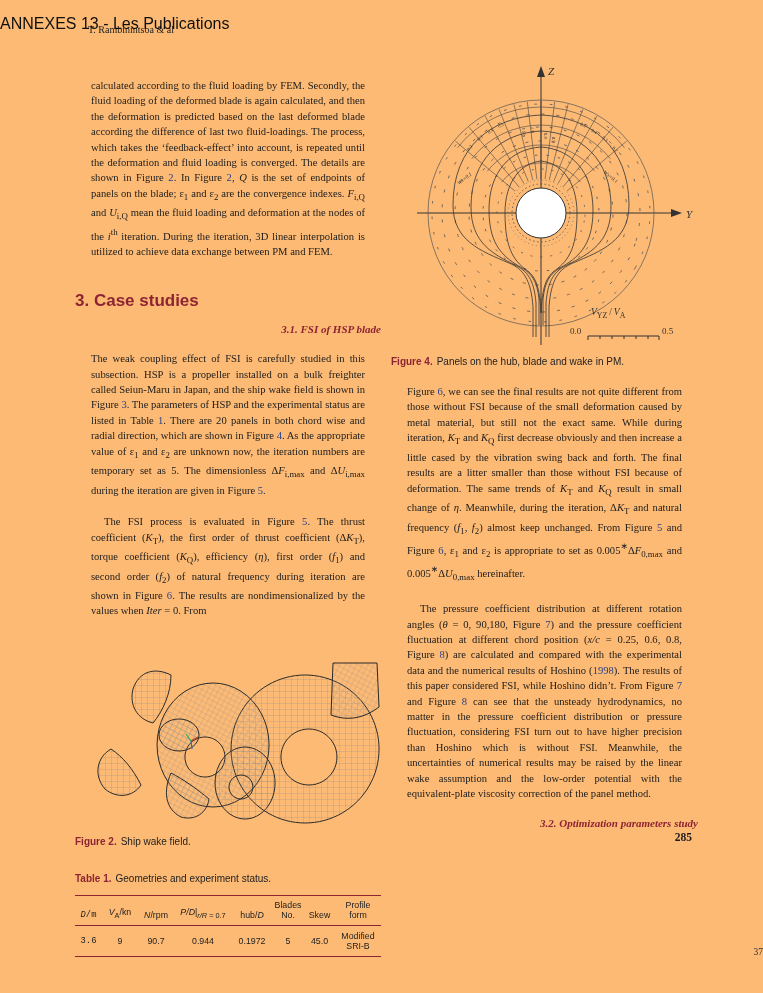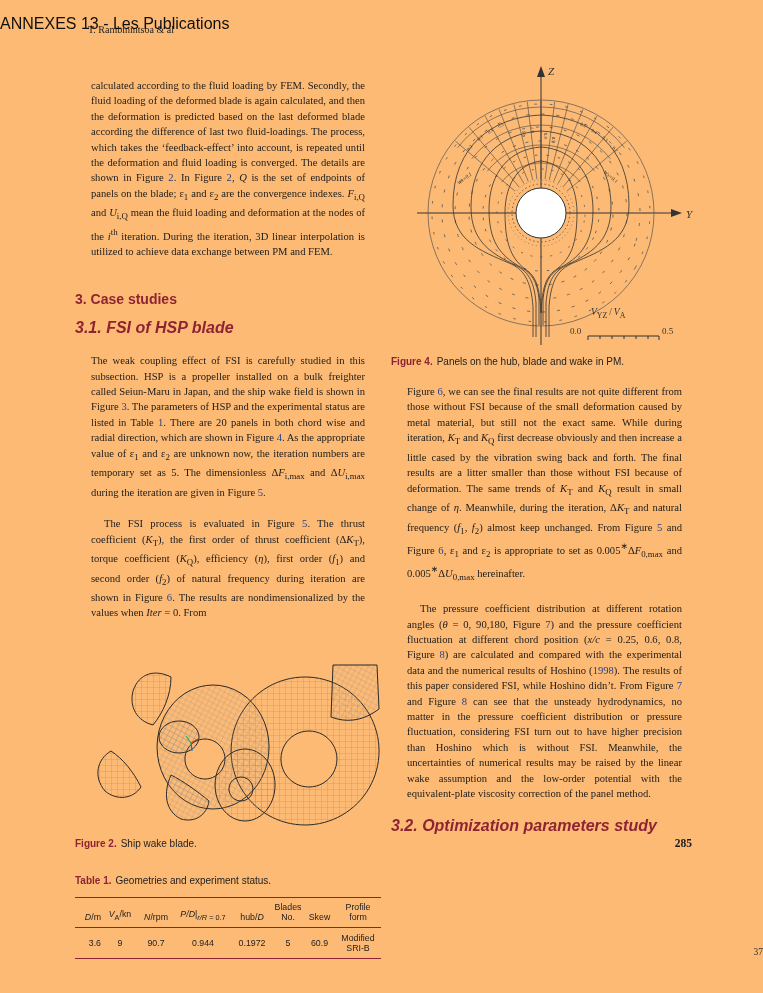--- a/index.html
+++ b/index.html
@@ -8,38 +8,38 @@
   .hdr-author{position:absolute;left:88px;top:24px;font-size:10px;color:#222;}
   .hdr-title{position:absolute;left:0;right:0;top:15px;text-align:left;
              font-family:"Liberation Sans",sans-serif;font-size:16px;color:#101010;}
   .col{position:absolute;}
   .col-left{left:75px;top:62px;width:306px;}
   .col-right{left:391px;top:55px;width:307px;}
   p.body{margin:16px;font-size:10.6px;line-height:15.4px;text-align:justify;color:#1c1c1c;}
   p.indent{text-indent:13px;}
   .lnk{color:#26418f;}
   h2.sec{margin:32px 0 0;font-family:"Liberation Sans",sans-serif;font-weight:bold;
-         font-size:14px;color:#8e2433;}
-  h3.subsec{margin:12px 0 0;font-family:Liberation Sans, sans-serif;font-weight:bold;
-            font-style:italic;font-size:16px;color:#8e2433;}
+         font-size:17px;color:#8e2433;}
+  h3.subsec{margin:12px 0 0;font-family:Liberation Serif, serif;font-weight:bold;
+            font-style:italic;font-size:11px;color:#8e2433;text-align:right;}
   .after-head{margin-top:14px;}
   .fig{position:relative;}
   .fig3{margin-top:42px;width:306px;height:166px;}
   .fig4{width:307px;height:292px;}
   .caption{margin-top:8px;font-family:"Liberation Sans",sans-serif;font-size:10px;
            color:#222;line-height:13px;}
   .cap-label{font-weight:bold;color:#8e2433;margin-right:4px;}
   .tbl-caption{margin-top:24px;}
   table.t1{width:100%;border-collapse:collapse;margin-top:10px;
            font-family:"Liberation Sans",sans-serif;font-size:8.8px;color:#222;
            border-top:1.5px solid #8e2433;border-bottom:1.5px solid #8e2433;}
   table.t1 thead tr{border-bottom:1px solid #8e2433;}
   table.t1 th{font-weight:normal;vertical-align:bottom;padding:4px 1px 4px;line-height:1.2;text-align:center;}
   table.t1 td{padding:5px 1px 5px;text-align:center;}
-  table.t1 th:first-child, table.t1 td:first-child{text-align:right;}
+  table.t1 th:first-child, table.t1 td:first-child{text-align:center;font-family:Liberation Mono, monospace;}
   .p4{margin-top:17px;}
   .pagenum-285{text-align:right;font-size:11.5px;margin-top:2px;padding-right:6px;font-weight:bold;}
   .pagenum-37{position:absolute;left:0;right:0;top:947px;text-align:right;font-size:9.5px;color:#333;}
   .scale-label{position:absolute;left:200px;top:252px;font-size:9.5px;color:#333;}
   svg text{font-family:"Liberation Serif",serif;fill:#333;}
   .mt38{margin-top:38px;}
 </style>
 </head>
 <body>
 
@@ -86,21 +86,21 @@
         </g>
 
         <g stroke-width="1.2" fill="none">
           <path d="M116,80 L123,76" stroke="#c0392b"></path>
           <path d="M116,80 L111,73" stroke="#27ae60"></path>
           <path d="M116,80 L117,88" stroke="#2c6fbe"></path>
         </g>
       </svg>
     </div>
     <div class="caption">
-      <span class="cap-label">Figure 2.</span><span>Ship wake blade.</span>
+      <span class="cap-label">Figure 2.</span><span>Ship wake field.</span>
     </div>
 
     <div class="caption tbl-caption">
       <span class="cap-label">Table 1.</span><span>Geometries and experiment status.</span>
     </div>
     <table class="t1">
       <colgroup>
         <col style="width:27px">
           <col style="width:36px">
           <col style="width:36px">
@@ -123,21 +123,21 @@
         </tr>
       </thead>
       <tbody>
         <tr>
           <td>3.6</td>
           <td>9</td>
           <td>90.7</td>
           <td>0.944</td>
           <td>0.1972</td>
           <td>5</td>
-          <td>60.9</td>
+          <td>45.0</td>
           <td>Modified SRI-B</td>
         </tr>
       </tbody>
     </table>
   </div>
 
   <div class="col col-right">
 
     <div class="fig fig4">
       <svg width="307" height="292" viewBox="0 0 307 292">

